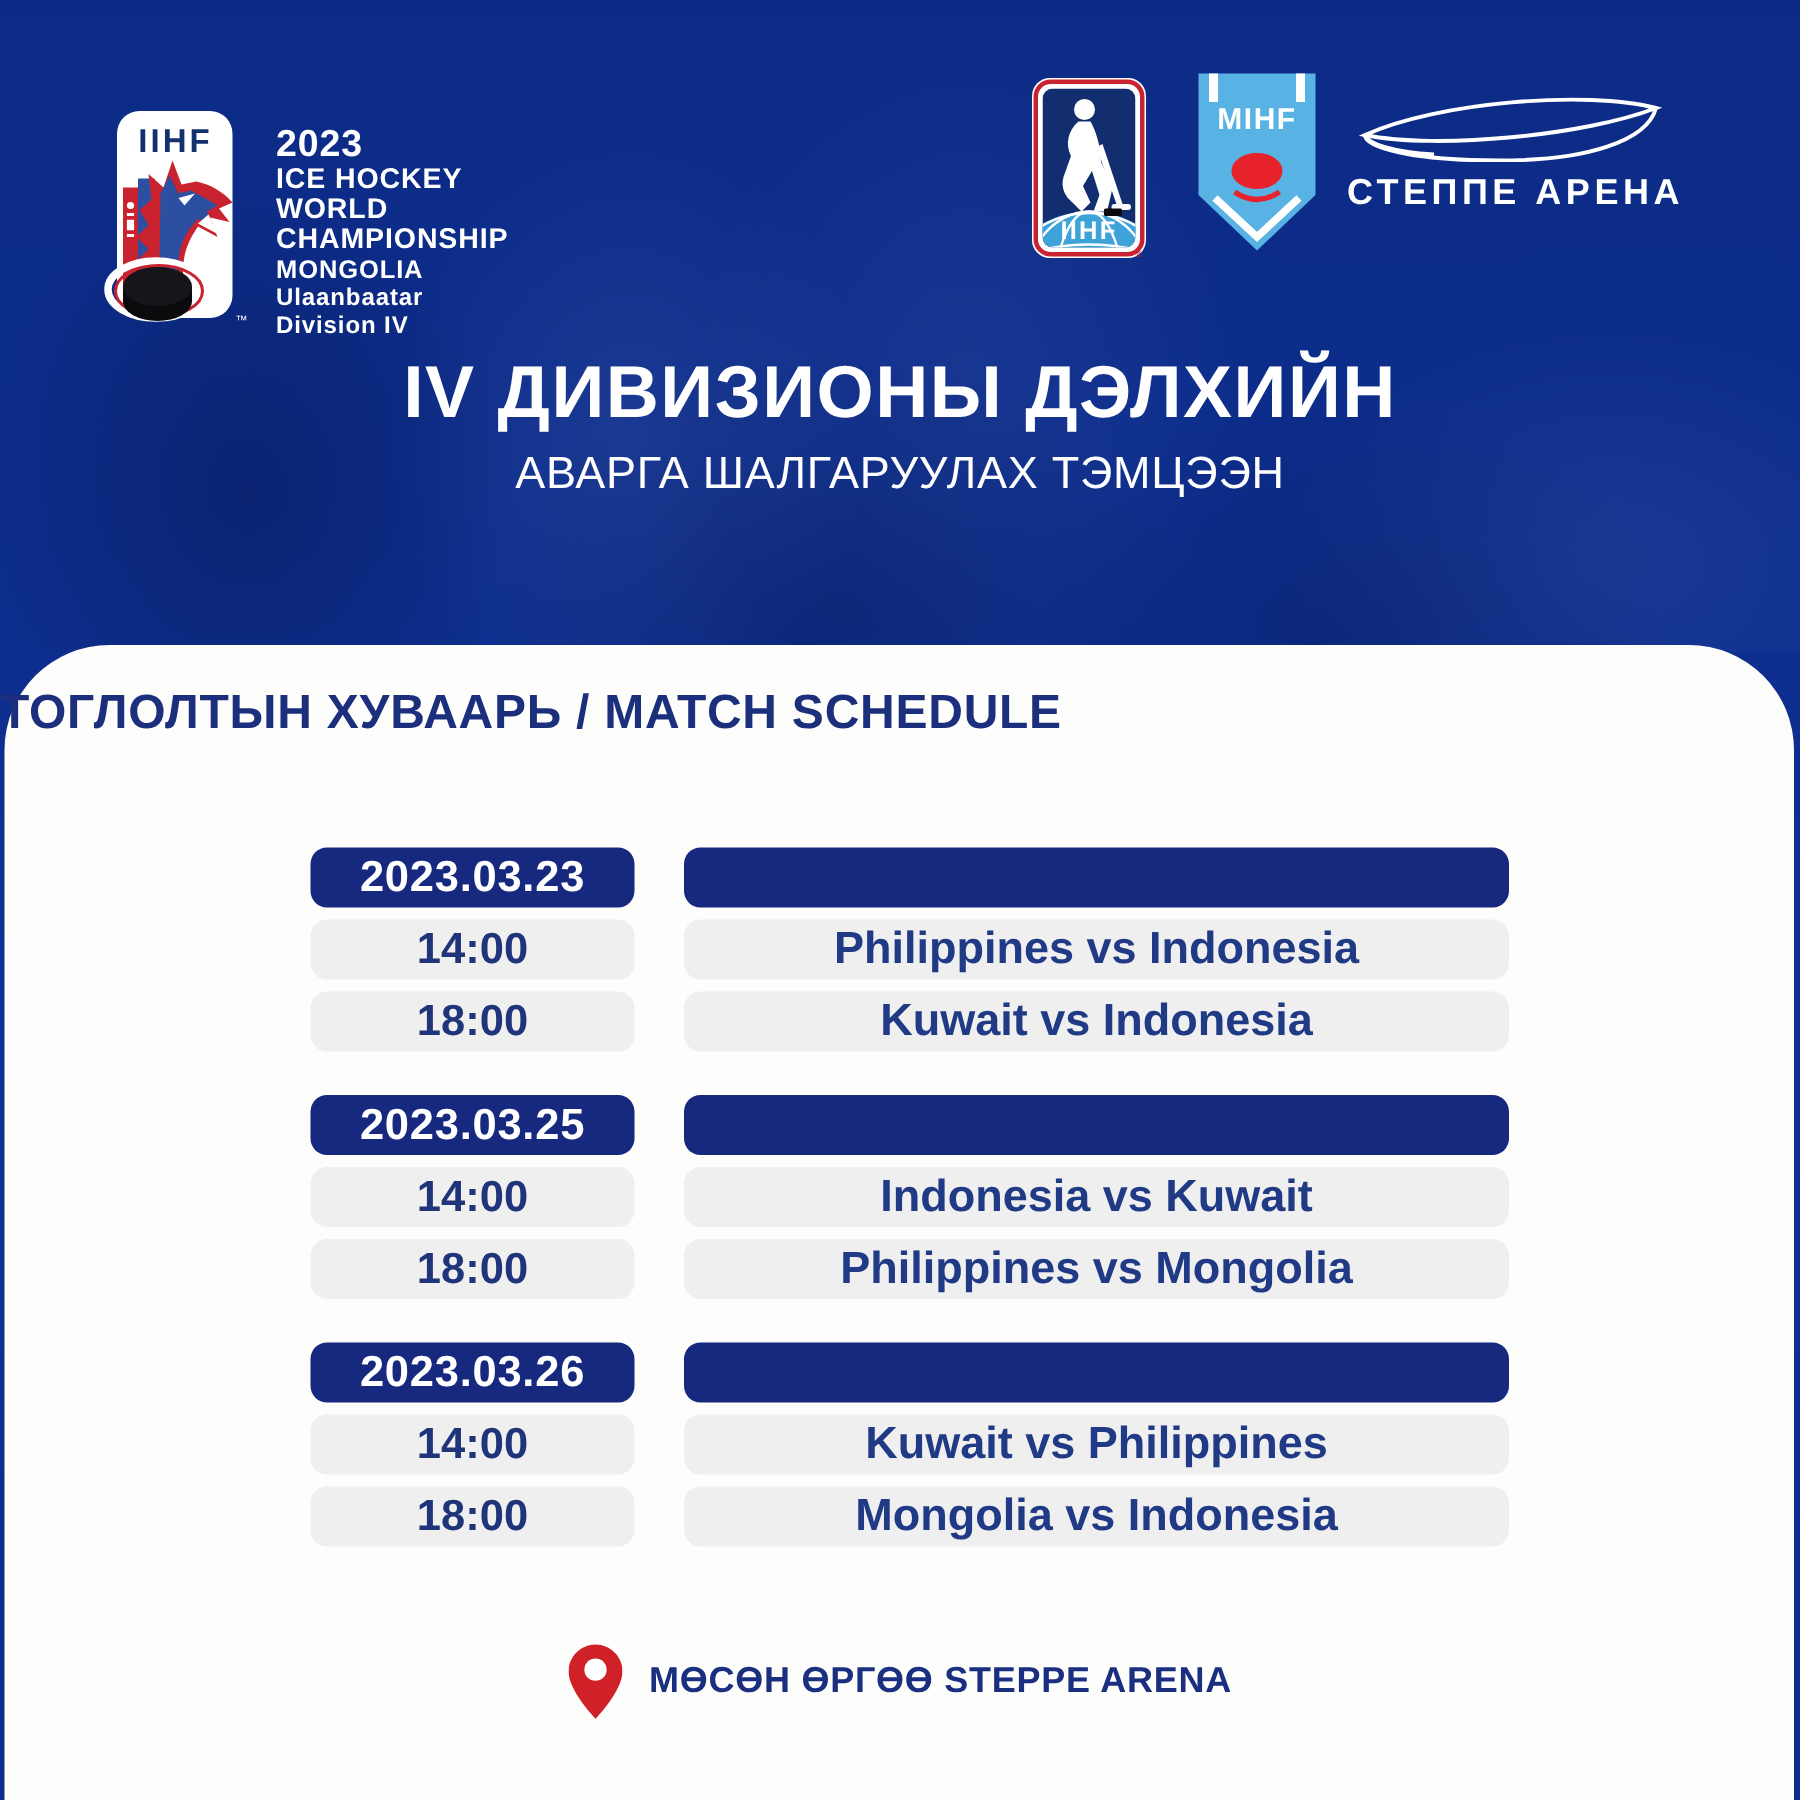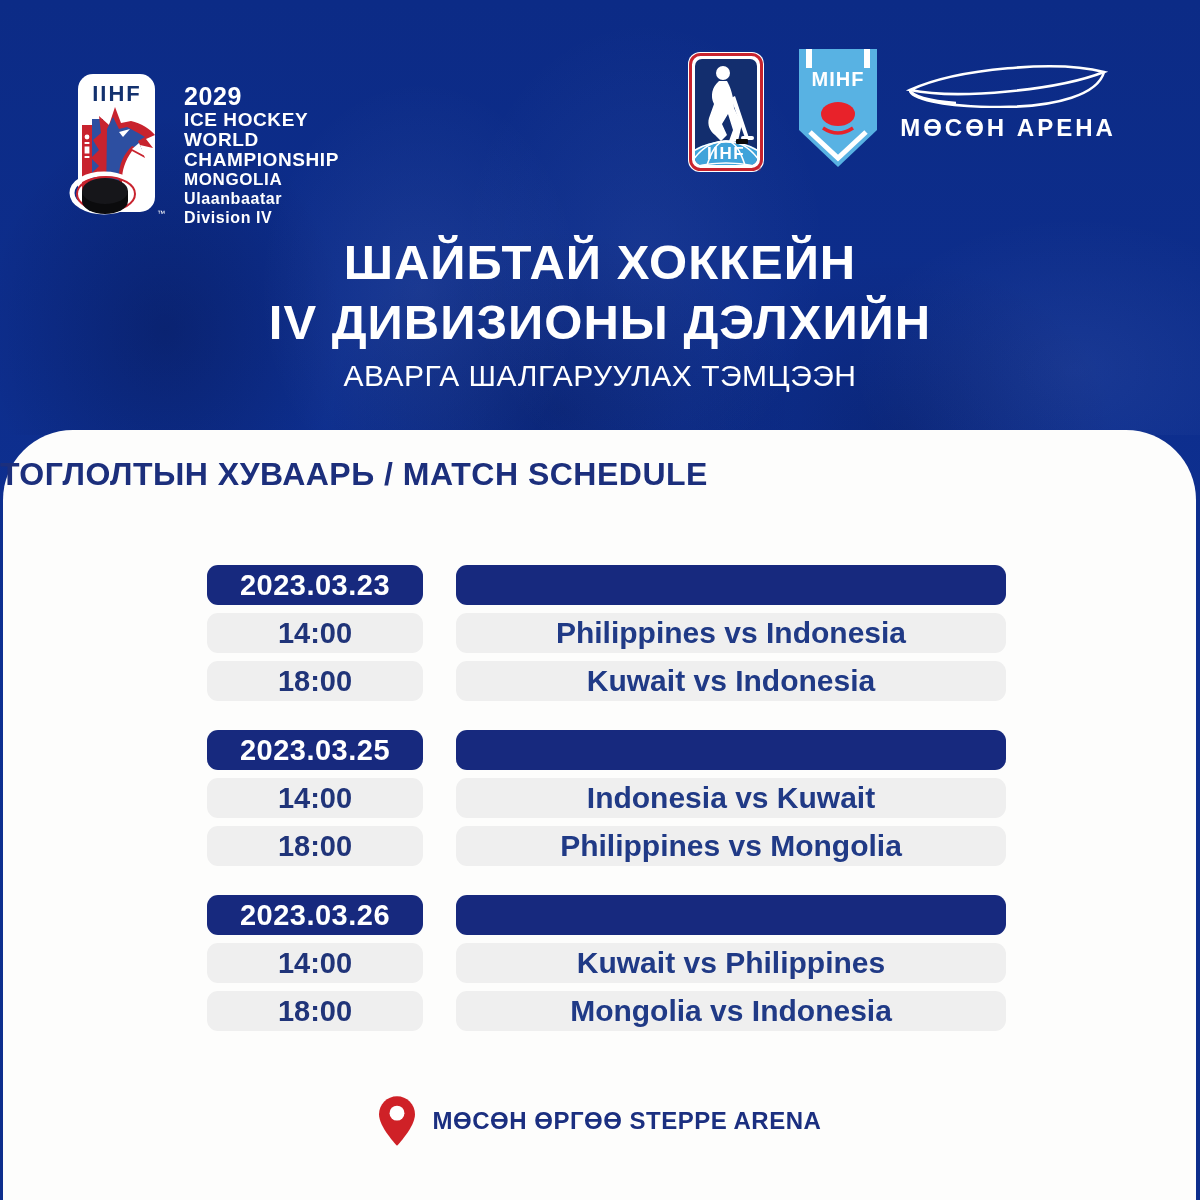--- a/index.html
+++ b/index.html
@@ -84,21 +84,21 @@
 
     <ellipse cx="44" cy="124" rx="32" ry="19" fill="none" stroke="#ffffff" stroke-width="5"></ellipse>
     <ellipse cx="46" cy="125" rx="29" ry="17" fill="none" stroke="#c8232e" stroke-width="2"></ellipse>
     <rect x="22" y="122" width="46" height="10" fill="#0b0b0d"></rect>
     <ellipse cx="45" cy="132" rx="23" ry="13" fill="#0b0b0d"></ellipse>
     <ellipse cx="45" cy="122" rx="23" ry="13" fill="#16161a"></ellipse>
     <text x="101" y="147" text-anchor="middle" font-size="8" fill="#ffffff">™</text>
   </svg>
 
   <div class="champ-text">
-    <div class="l0">2029</div>
+    <div class="l0">2023</div>
     <div class="lbig">ICE HOCKEY</div>
     <div class="lbig">WORLD</div>
     <div class="lbig">CHAMPIONSHIP</div>
     <div class="lmn">MONGOLIA</div>
     <div class="lub">Ulaanbaatar</div>
     <div class="ldv">Division IV</div>
   </div>
 
   <svg class="iihf-badge" viewBox="0 0 76 120">
     <rect x="0" y="0" width="76" height="120" rx="12" fill="#ffffff"></rect>
@@ -133,25 +133,24 @@
     <ellipse cx="41" cy="67" rx="17" ry="12" fill="#e8222a"></ellipse>
     <path d="M26,81 Q41,91 56,81" fill="none" stroke="#e8222a" stroke-width="3.5"></path>
   </svg>
 
   <div class="steppe">
     <svg width="220" height="52" viewBox="0 0 220 52">
       <path d="M12,34 C60,12 160,4 206,16 C160,34 60,44 12,34 Z" fill="none" stroke="#ffffff" stroke-width="2.6"></path>
       <path d="M12,34 C12,42 42,51 102,51 C160,51 200,38 206,16" fill="none" stroke="#ffffff" stroke-width="2.6"></path>
       <path d="M12,34 C14,40 30,45 58,47" fill="none" stroke="#ffffff" stroke-width="2.6"></path>
     </svg>
-    <div class="steppe-text">МӨСӨН АРЕНА</div>
+    <div class="steppe-text">СТЕППЕ АРЕНА</div>
   </div>
 
   <div class="title">
-    <div class="t1">ШАЙБТАЙ ХОККЕЙН</div>
     <div class="t2">IV ДИВИЗИОНЫ ДЭЛХИЙН</div>
     <div class="t3">АВАРГА ШАЛГАРУУЛАХ ТЭМЦЭЭН</div>
   </div>
 
   <div class="card"></div>
   <div class="sched-heading">ТОГЛОЛТЫН ХУВААРЬ / MATCH SCHEDULE</div>
 
   <div class="days" id="days">
   <div class="day">
     <div class="row">

